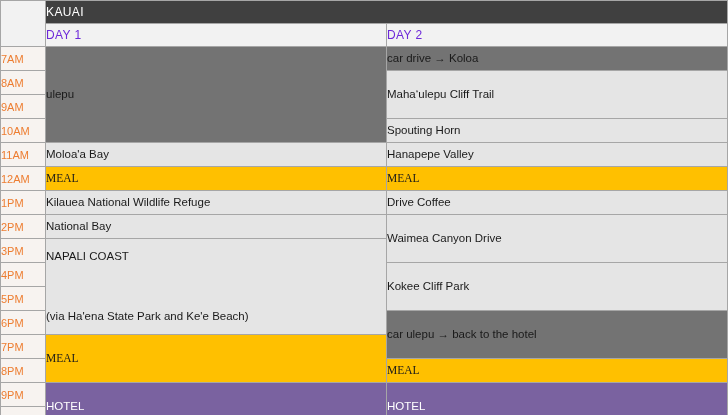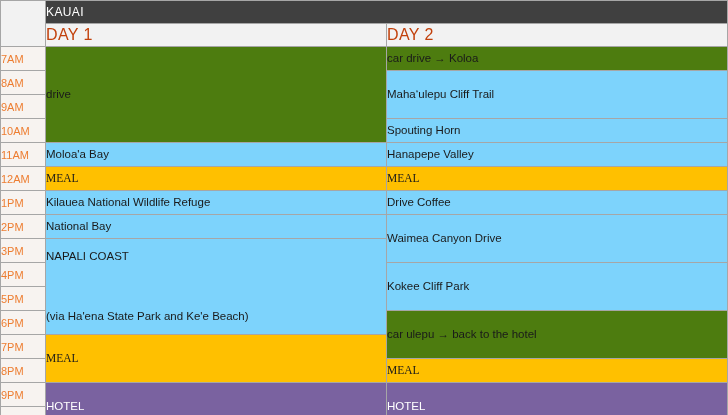--- a/index.html
+++ b/index.html
@@ -38,44 +38,44 @@
   .title-cell {
     background: #404040;
     color: #ffffff;
     font-size: 12px;
     font-weight: bold;
     letter-spacing: 0.4px;
     height: 22px;
   }
   .day-cell {
     background: #f2f2f2;
-    color: #c2410c;
-    font-size: 16px;
+    color: #6d28d9;
+    font-size: 12px;
     font-weight: bold;
     letter-spacing: 0.4px;
     height: 22px;
   }
 
   
   .time-cell {
     background: #f7f3f0;
     color: #ed7d31;
     font-size: 11px;
     font-weight: bold;
     height: 23px;
   }
 
   
   .cell {
     font-size: 11.5px;
     color: #1a1a1a;
     line-height: 1.35;
   }
-  .cell.blue   { background: #7dd3fc; }
-  .cell.gray   { background: #4d7c0f; margin-left: 32px; }
+  .cell.blue   { background: #e5e5e5; }
+  .cell.gray   { background: #737373; margin-left: 32px; }
   .cell.orange { background: #ffc000; font-weight: bold; font-family: Liberation Serif, serif; }
   .cell.purple { background: #7a62a0; color: #ffffff; font-weight: bold; }
   .cell .sub   { display: block; margin-top: 44px; }
 </style>
 </head>
 <body>
 
 <table id="itinerary">
   <colgroup>
     <col class="time-col">
@@ -86,21 +86,21 @@
     <tr>
       <td class="corner-cell" rowspan="2"></td>
       <td class="title-cell" colspan="2">KAUAI</td>
     </tr>
     <tr>
       <td class="day-cell">DAY 1</td>
       <td class="day-cell">DAY 2</td>
     </tr>
   <tr>
         <td class="time-cell">7AM</td>
-        <td class="cell gray" rowspan="4"><span>drive</span></td>
+        <td class="cell gray" rowspan="4"><span>ulepu</span></td>
         <td class="cell gray"><span>car drive → Koloa</span></td>
       </tr>
       <tr>
         <td class="time-cell">8AM</td>
         <td class="cell blue" rowspan="2"><span>Maha‘ulepu Cliff Trail</span></td>
       </tr>
       <tr>
         <td class="time-cell">9AM</td>
       </tr>
       <tr>

